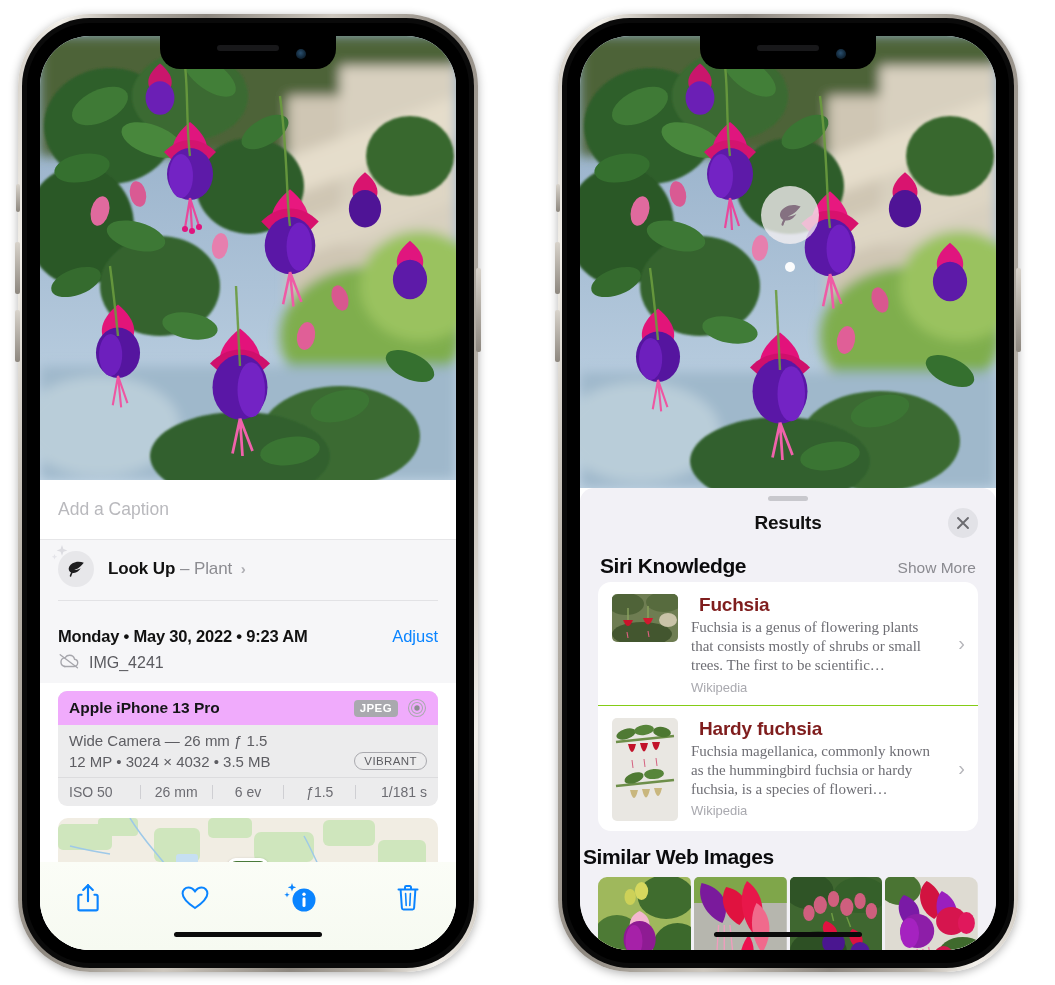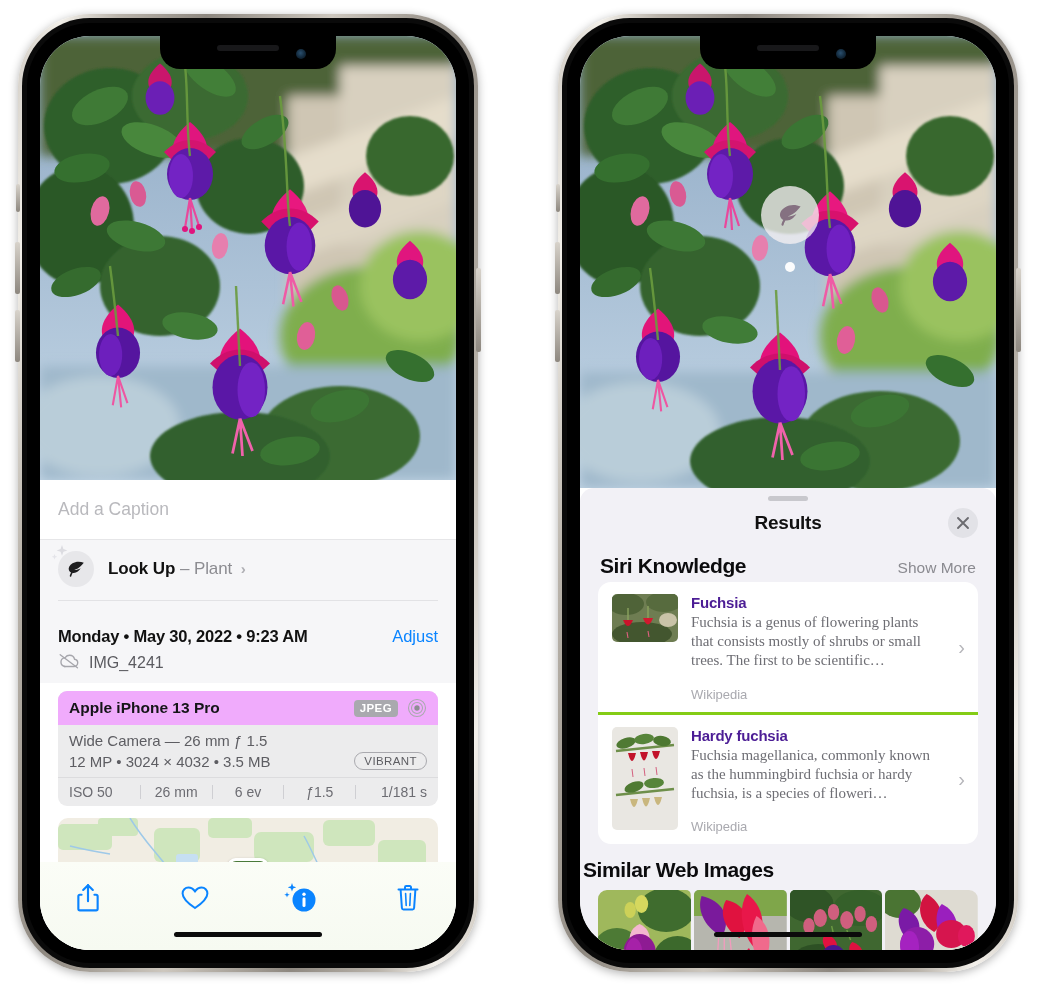--- a/index.html
+++ b/index.html
@@ -175,28 +175,28 @@
     display:flex; align-items:baseline; justify-content:space-between;
     padding:9px 20px 4px 20px;
   }
   .sec-title{ font-size:21px; font-weight:700; color:#0b0b0d; letter-spacing:-0.4px; }
   .sec-more{ font-size:15.5px; color:#8a8a90; }
 
   .know-card{
     margin:0 18px; background:#fff; border-radius:13px; overflow:hidden;
   }
   .know-row{ display:flex; align-items:flex-start; gap:13px; padding:12px 14px 10px 14px; position:relative; }
-  .know-row + .know-row{ border-top:3px solid #84cc16; }
+  .know-row + .know-row{ border-top:1px solid #84cc16; }
   .know-thumb{ width:66px; flex:none; border-radius:5px; overflow:hidden; }
   .know-thumb.a{ height:48px; }
   .know-thumb.b{ height:103px; }
   .know-body{ flex:1; padding-right:22px; }
-  .know-title{ font-size:15px; font-weight:700; color:#4c1d95; letter-spacing:-0.2px; }
+  .know-title{ font-size:19px; font-weight:700; color:#7f1d1d; letter-spacing:-0.2px;margin-left:8px; }
   .know-desc{ font-size:15px; line-height:1.28; color:#6e6e74; margin-top:2px;font-family:Liberation Serif, serif; }
-  .know-src{ font-size:13px; color:#a9a9af; margin-top:16px; }
+  .know-src{ font-size:13px; color:#a9a9af; margin-top:4px; }
   .know-chev{ position:absolute; right:13px; top:50%; transform:translateY(-50%); color:#b6b6bb; font-size:20px; }
 
   .web-title{ padding:14px 20px 8px 3px; font-size:21px; font-weight:700; color:#0b0b0d; letter-spacing:-0.4px; }
   .web-strip{ display:flex; gap:3px; padding:0 18px; }
   .web-thumb{ width:98px; height:92px; border-radius:5px; overflow:hidden; }
   .web-thumb:first-child{ border-top-left-radius:9px; border-bottom-left-radius:9px; }
   .web-thumb:last-child{ border-top-right-radius:9px; border-bottom-right-radius:9px; }
 
   .vlu-badge{
     position:absolute; left:181px; top:150px; z-index:30;

